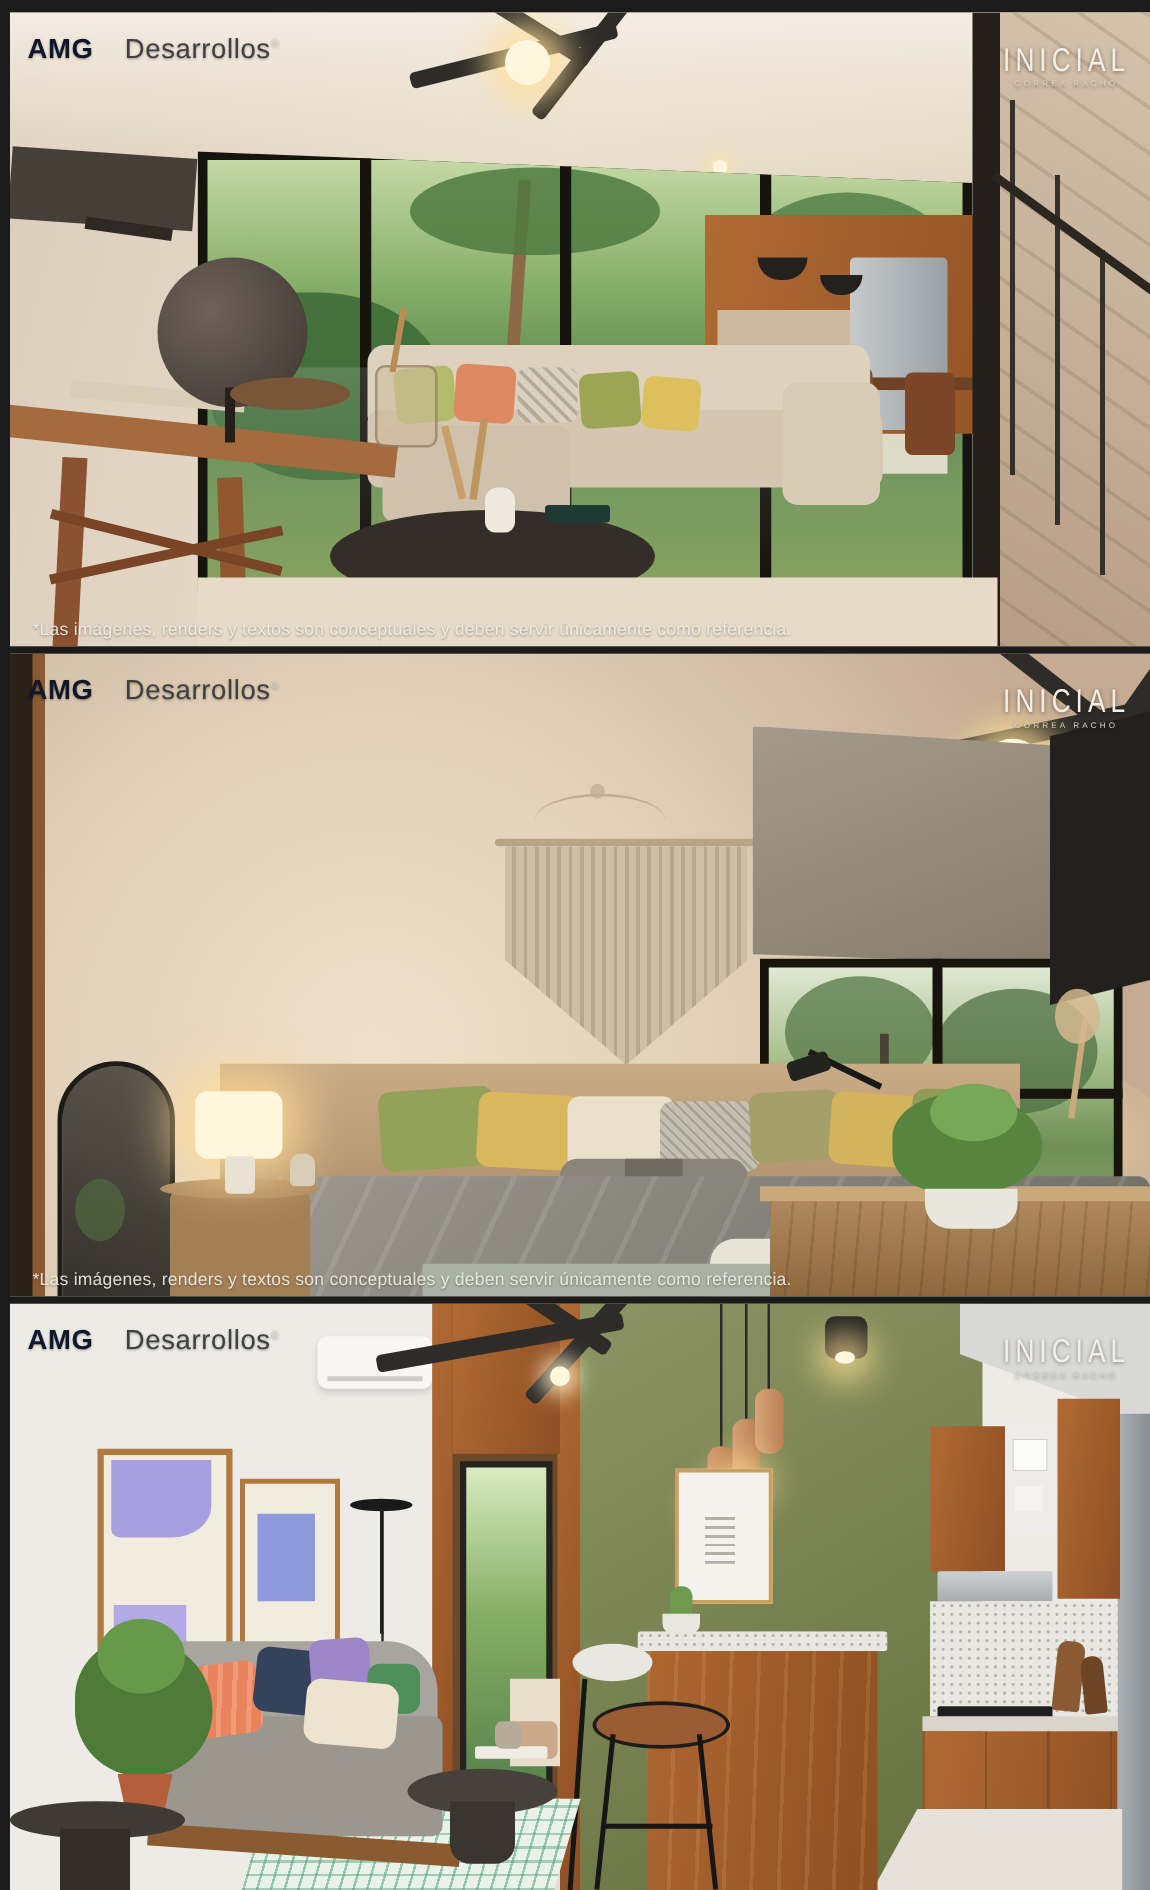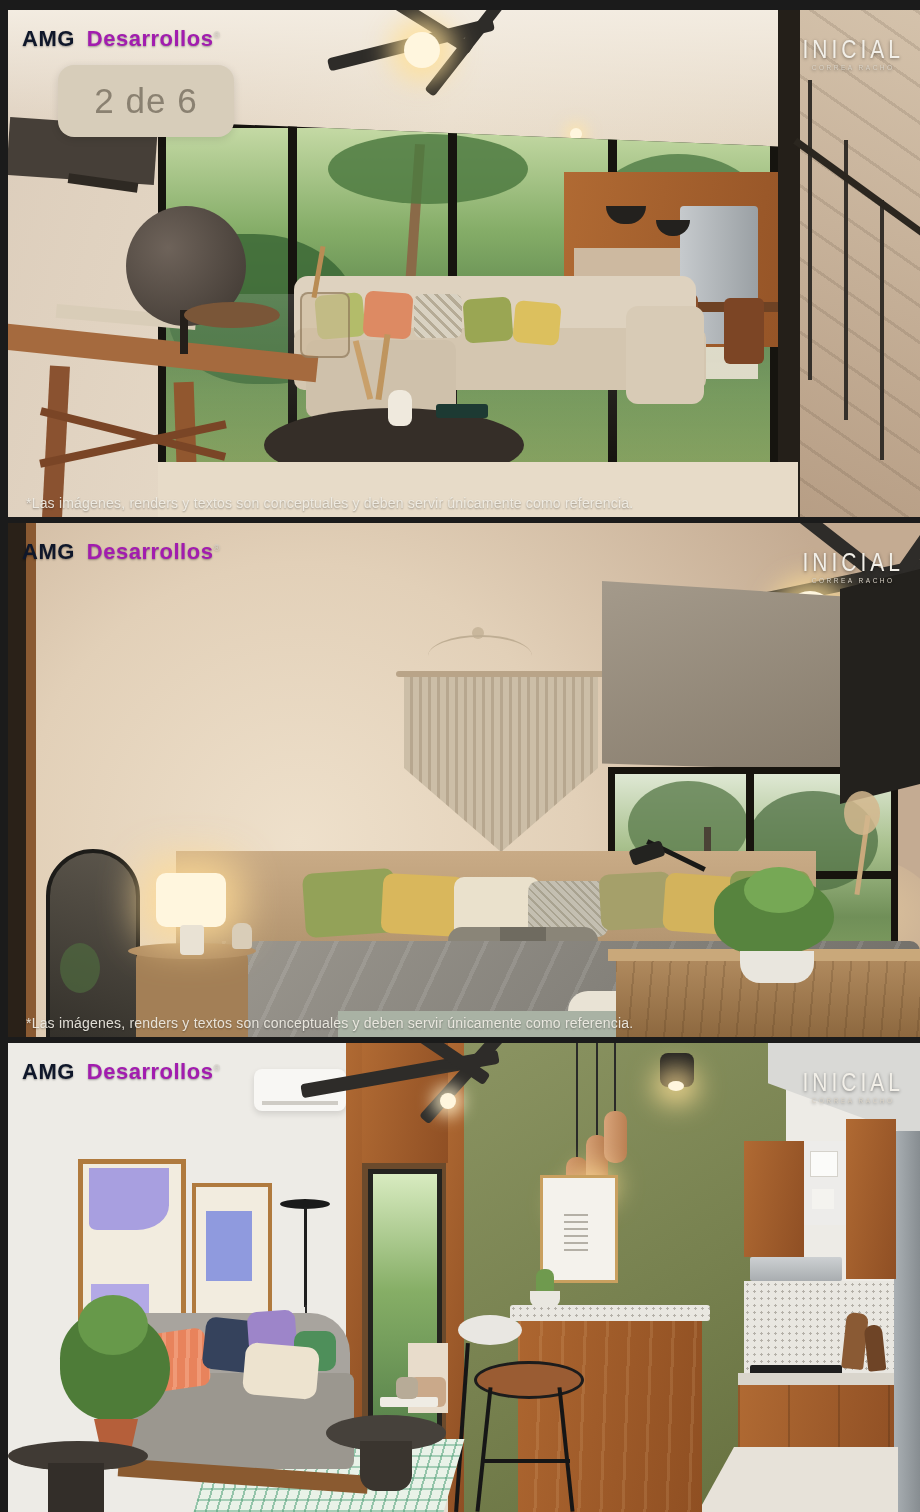--- a/index.html
+++ b/index.html
@@ -4,21 +4,21 @@
 <style>
   html,body{margin:0;padding:0;background:#101010;}
   .screen{position:relative;width:920px;height:1512px;background:#1b1b1b;overflow:hidden;
           font-family:"Liberation Sans",sans-serif;}
   .panel{position:absolute;left:8px;width:912px;overflow:hidden;background:#d9cbb8;}
   .abs{position:absolute;}
   
   .brand-left{position:absolute;top:16px;left:14px;font-size:22px;letter-spacing:.5px;
       text-shadow:0 1px 2px rgba(0,0,0,.35);white-space:nowrap;z-index:40;}
   .brand-left .amg{color:#0f172a;font-weight:700;}
-  .brand-left .des{color:#a21caf;font-weight:700;margin-left:12px;}
+  .brand-left .des{color:#404040;font-weight:400;margin-left:25px;}
   .brand-left sup{color:#d8d3ca;font-size:9px;}
   .brand-right{position:absolute;top:24px;right:16px;text-align:center;z-index:40;
       text-shadow:0 1px 3px rgba(0,0,0,.45);}
   .brand-right .title{color:#f2efe8;font-size:21px;font-weight:300;letter-spacing:4px;
       transform:scaleY(1.25);transform-origin:top center;}
   .brand-right .sub{color:#d9d2c6;font-size:6.5px;letter-spacing:2.5px;margin-top:6px;}
   .badge{position:absolute;top:55px;left:50px;width:176px;height:72px;background:#d7cdba;
       border-radius:16px;display:flex;align-items:center;justify-content:center;
       color:#8a8171;font-size:35px;letter-spacing:1px;z-index:50;box-shadow:0 2px 8px rgba(0,0,0,.12);}
   .disclaimer{position:absolute;left:18px;bottom:6px;color:#efece4;font-size:14px;
@@ -111,21 +111,20 @@
 
     <div class="abs" style="left:150px;top:452px;width:640px;height:55px;background:#e7dbc8;"></div>
 
     <div class="brand-left">
       <span class="amg">AMG</span><span class="des">Desarrollos</span><sup>®</sup>
     </div>
     <div class="brand-right">
       <div class="title">INICIAL</div>
       <div class="sub">CORREA RACHO</div>
     </div>
-    <div class="badge">2 de 6</div>
     <div class="disclaimer">*Las imágenes, renders y textos son conceptuales y deben servir únicamente como referencia.</div>
   </section>
 
   <section class="panel" style="top:523px;height:514px;">
     <div class="abs" style="inset:0;background:radial-gradient(circle at 32% 62%,#eee0cb 0%,#e2d0b8 40%,#c4ab92 85%);"></div>
     <div class="abs" style="left:250px;top:330px;width:220px;height:120px;border-radius:50%;background:radial-gradient(rgba(255,226,170,.55),rgba(255,226,170,0));"></div>
     <div class="abs" style="left:730px;top:330px;width:200px;height:120px;border-radius:50%;background:radial-gradient(rgba(255,226,170,.5),rgba(255,226,170,0));"></div>
 
     <div class="abs blade" style="left:672px;top:60px;width:260px;height:15px;transform:rotate(-12deg);"></div>
     <div class="abs blade" style="left:740px;top:10px;width:170px;height:14px;transform:rotate(38deg);"></div>

